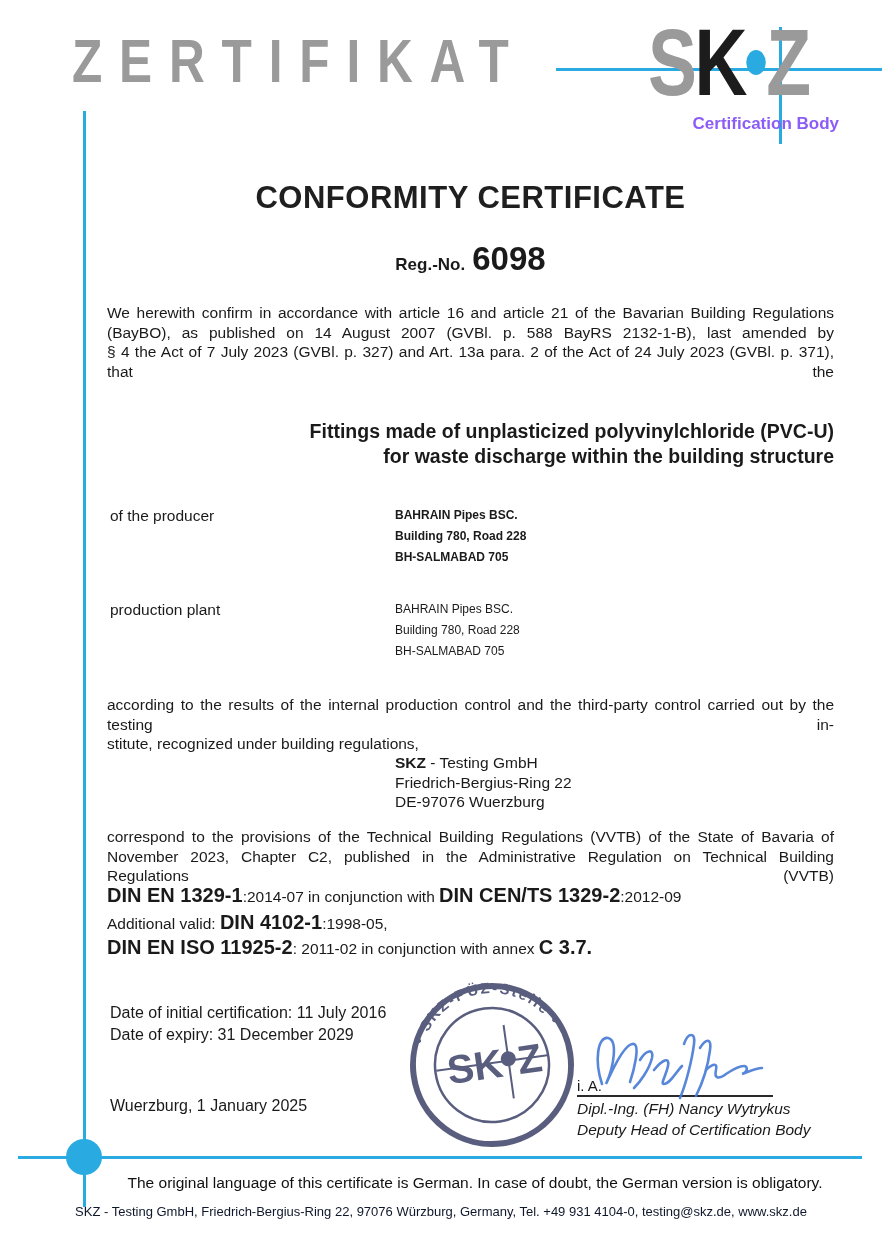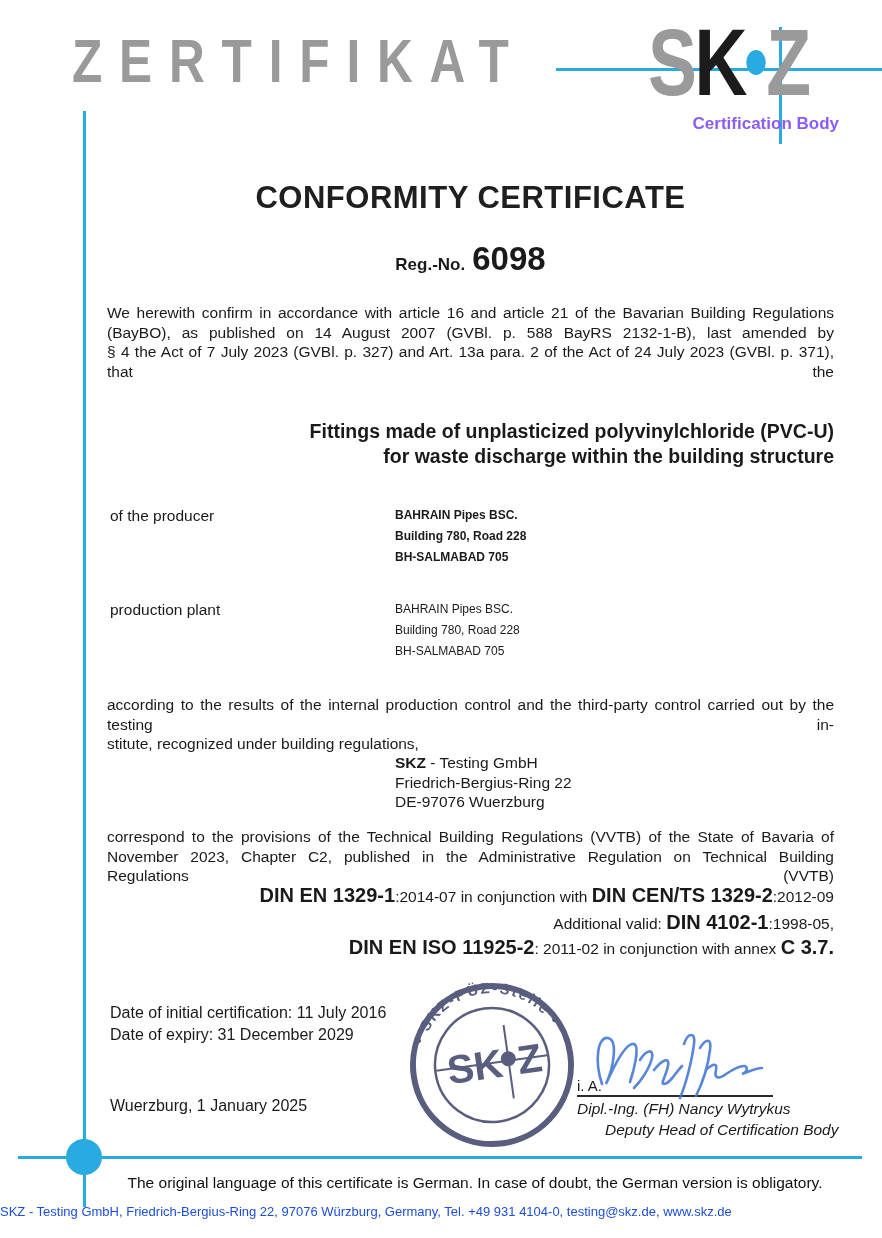--- a/index.html
+++ b/index.html
@@ -50,37 +50,37 @@
   .product { position:absolute; left:107px; top:419px; width:727px; text-align:right;
              font-size:19.5px; font-weight:bold; line-height:25px; }
   .field-label { position:absolute; left:110px; font-size:15.5px; }
   #producer-label { top:507px; }
   #plant-label { top:601px; }
   .vblock { position:absolute; left:395px; font-size:12px; line-height:21px; }
   #producer-values { top:505px; font-weight:bold; }
   #plant-values { top:599px; }
   #institute { top:753px; font-size:15.5px; line-height:19.5px; }
   #institute .b { font-weight:bold; }
-  .std { position:absolute; left:107px; width:727px; text-align:right; white-space:nowrap; }
+  .std { position:absolute; left:107px; width:727px; text-align:left; white-space:nowrap; }
   .std .big { font-size:20px; font-weight:bold; }
   .std .small { font-size:15.5px; }
   #std1 { top:884px; } #std2 { top:911px; } #std3 { top:936px; }
   .dates { position:absolute; left:110px; top:1002px; font-size:16px; line-height:21.5px; }
   .place { position:absolute; left:110px; top:1097px; font-size:16px; }
   
   .stamp { position:absolute; left:406px; top:979px; width:172px; height:172px; opacity:0.85; }
   .sig-svg { position:absolute; left:588px; top:1026px; width:190px; height:74px; z-index:2; }
   .sig-line { position:absolute; left:577px; top:1078px; width:196px; height:17px;
               border-bottom:2px solid #2a2a2a; font-size:15px; }
   .sig-line span { position:absolute; left:0; bottom:1px; }
   .sig-name { position:absolute; left:577px; top:1100px; font-size:15.5px; font-style:italic; }
-  .sig-role { position:absolute; left:577px; top:1121px; font-size:15.5px; font-style:italic;margin-left:28px; }
+  .sig-role { position:absolute; left:577px; top:1121px; font-size:15.5px; font-style:italic; }
   
   .footer-notice { position:absolute; left:0; top:1174px; width:882px; text-align:center; font-size:15.5px; color:#111;padding-left:34px; }
-  .footer-contact { position:absolute; left:0; top:1204px; width:882px; text-align:left; font-size:13px; color:#1d4ed8; }
+  .footer-contact { position:absolute; left:0; top:1204px; width:882px; text-align:center; font-size:13px; color:#0f172a; }
 </style>
 </head>
 <body>
 
 <div class="page">
 
   <div class="zert">ZERTIFIKAT</div>
   <div class="hline-top"></div>
   <div class="vline-logo"></div>
   <div class="logo"><span class="gray">S</span><span class="black">K</span><span class="logo-dot"></span><span class="gray">Z</span></div>

